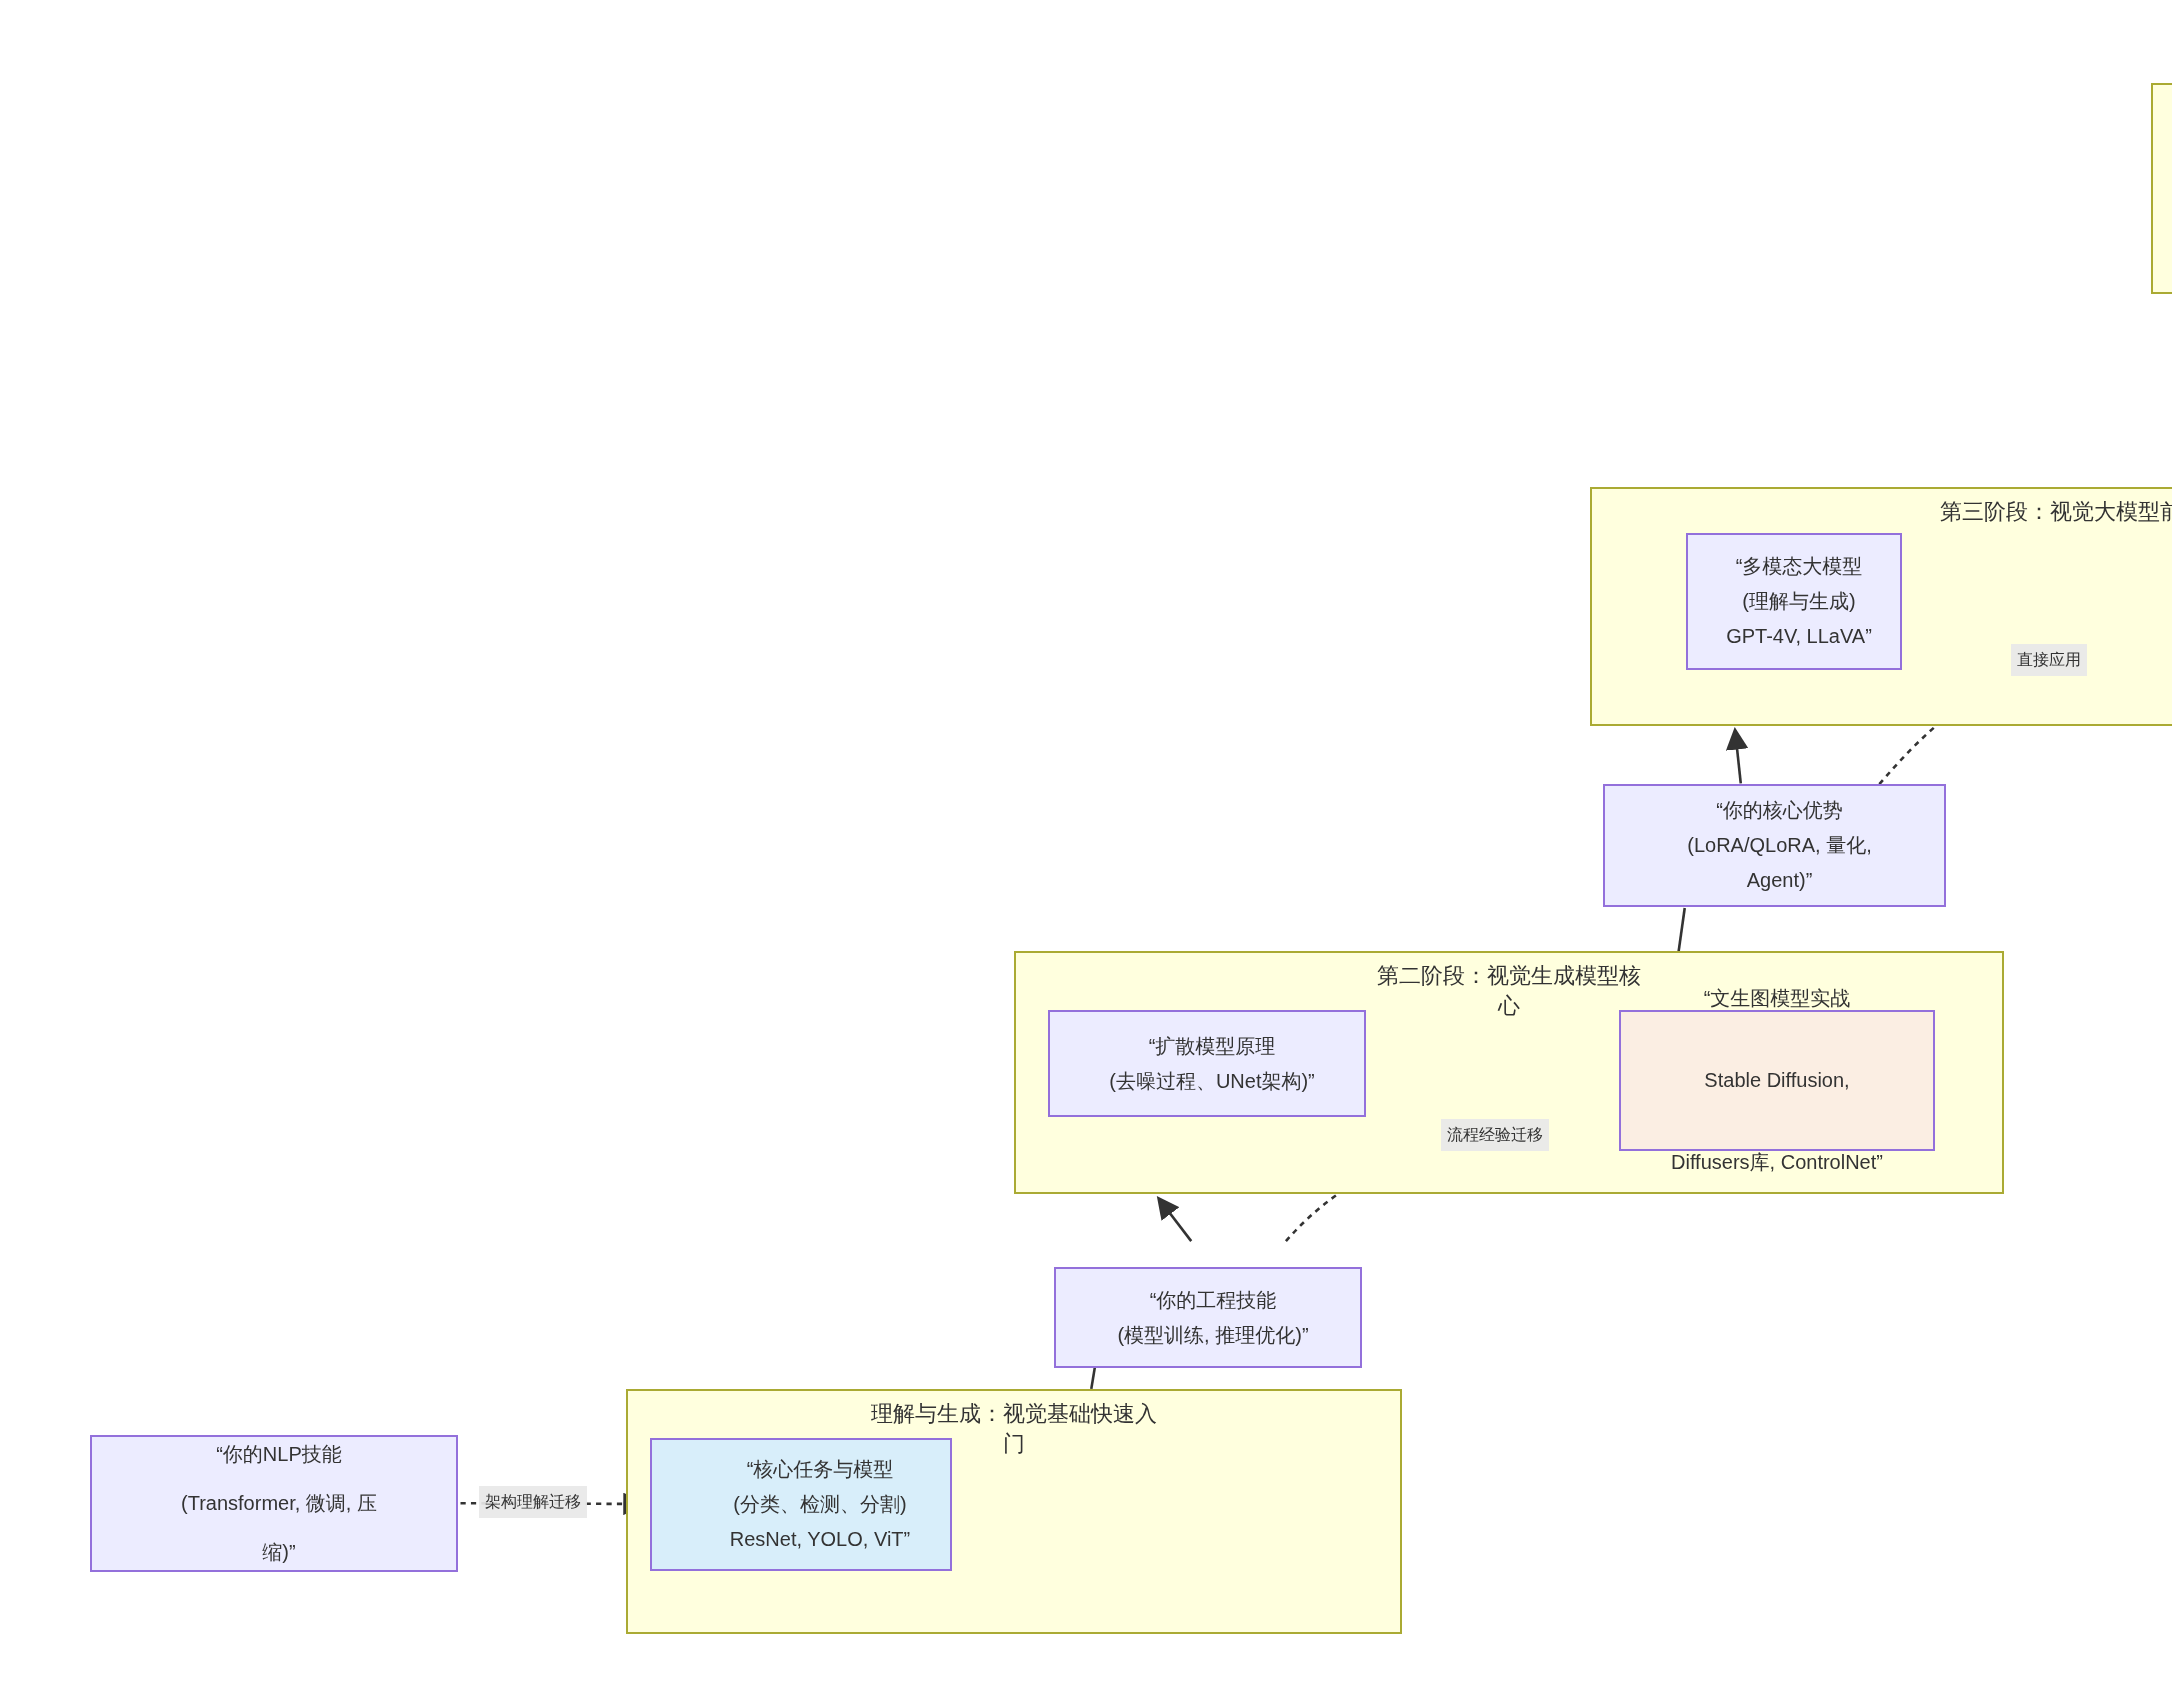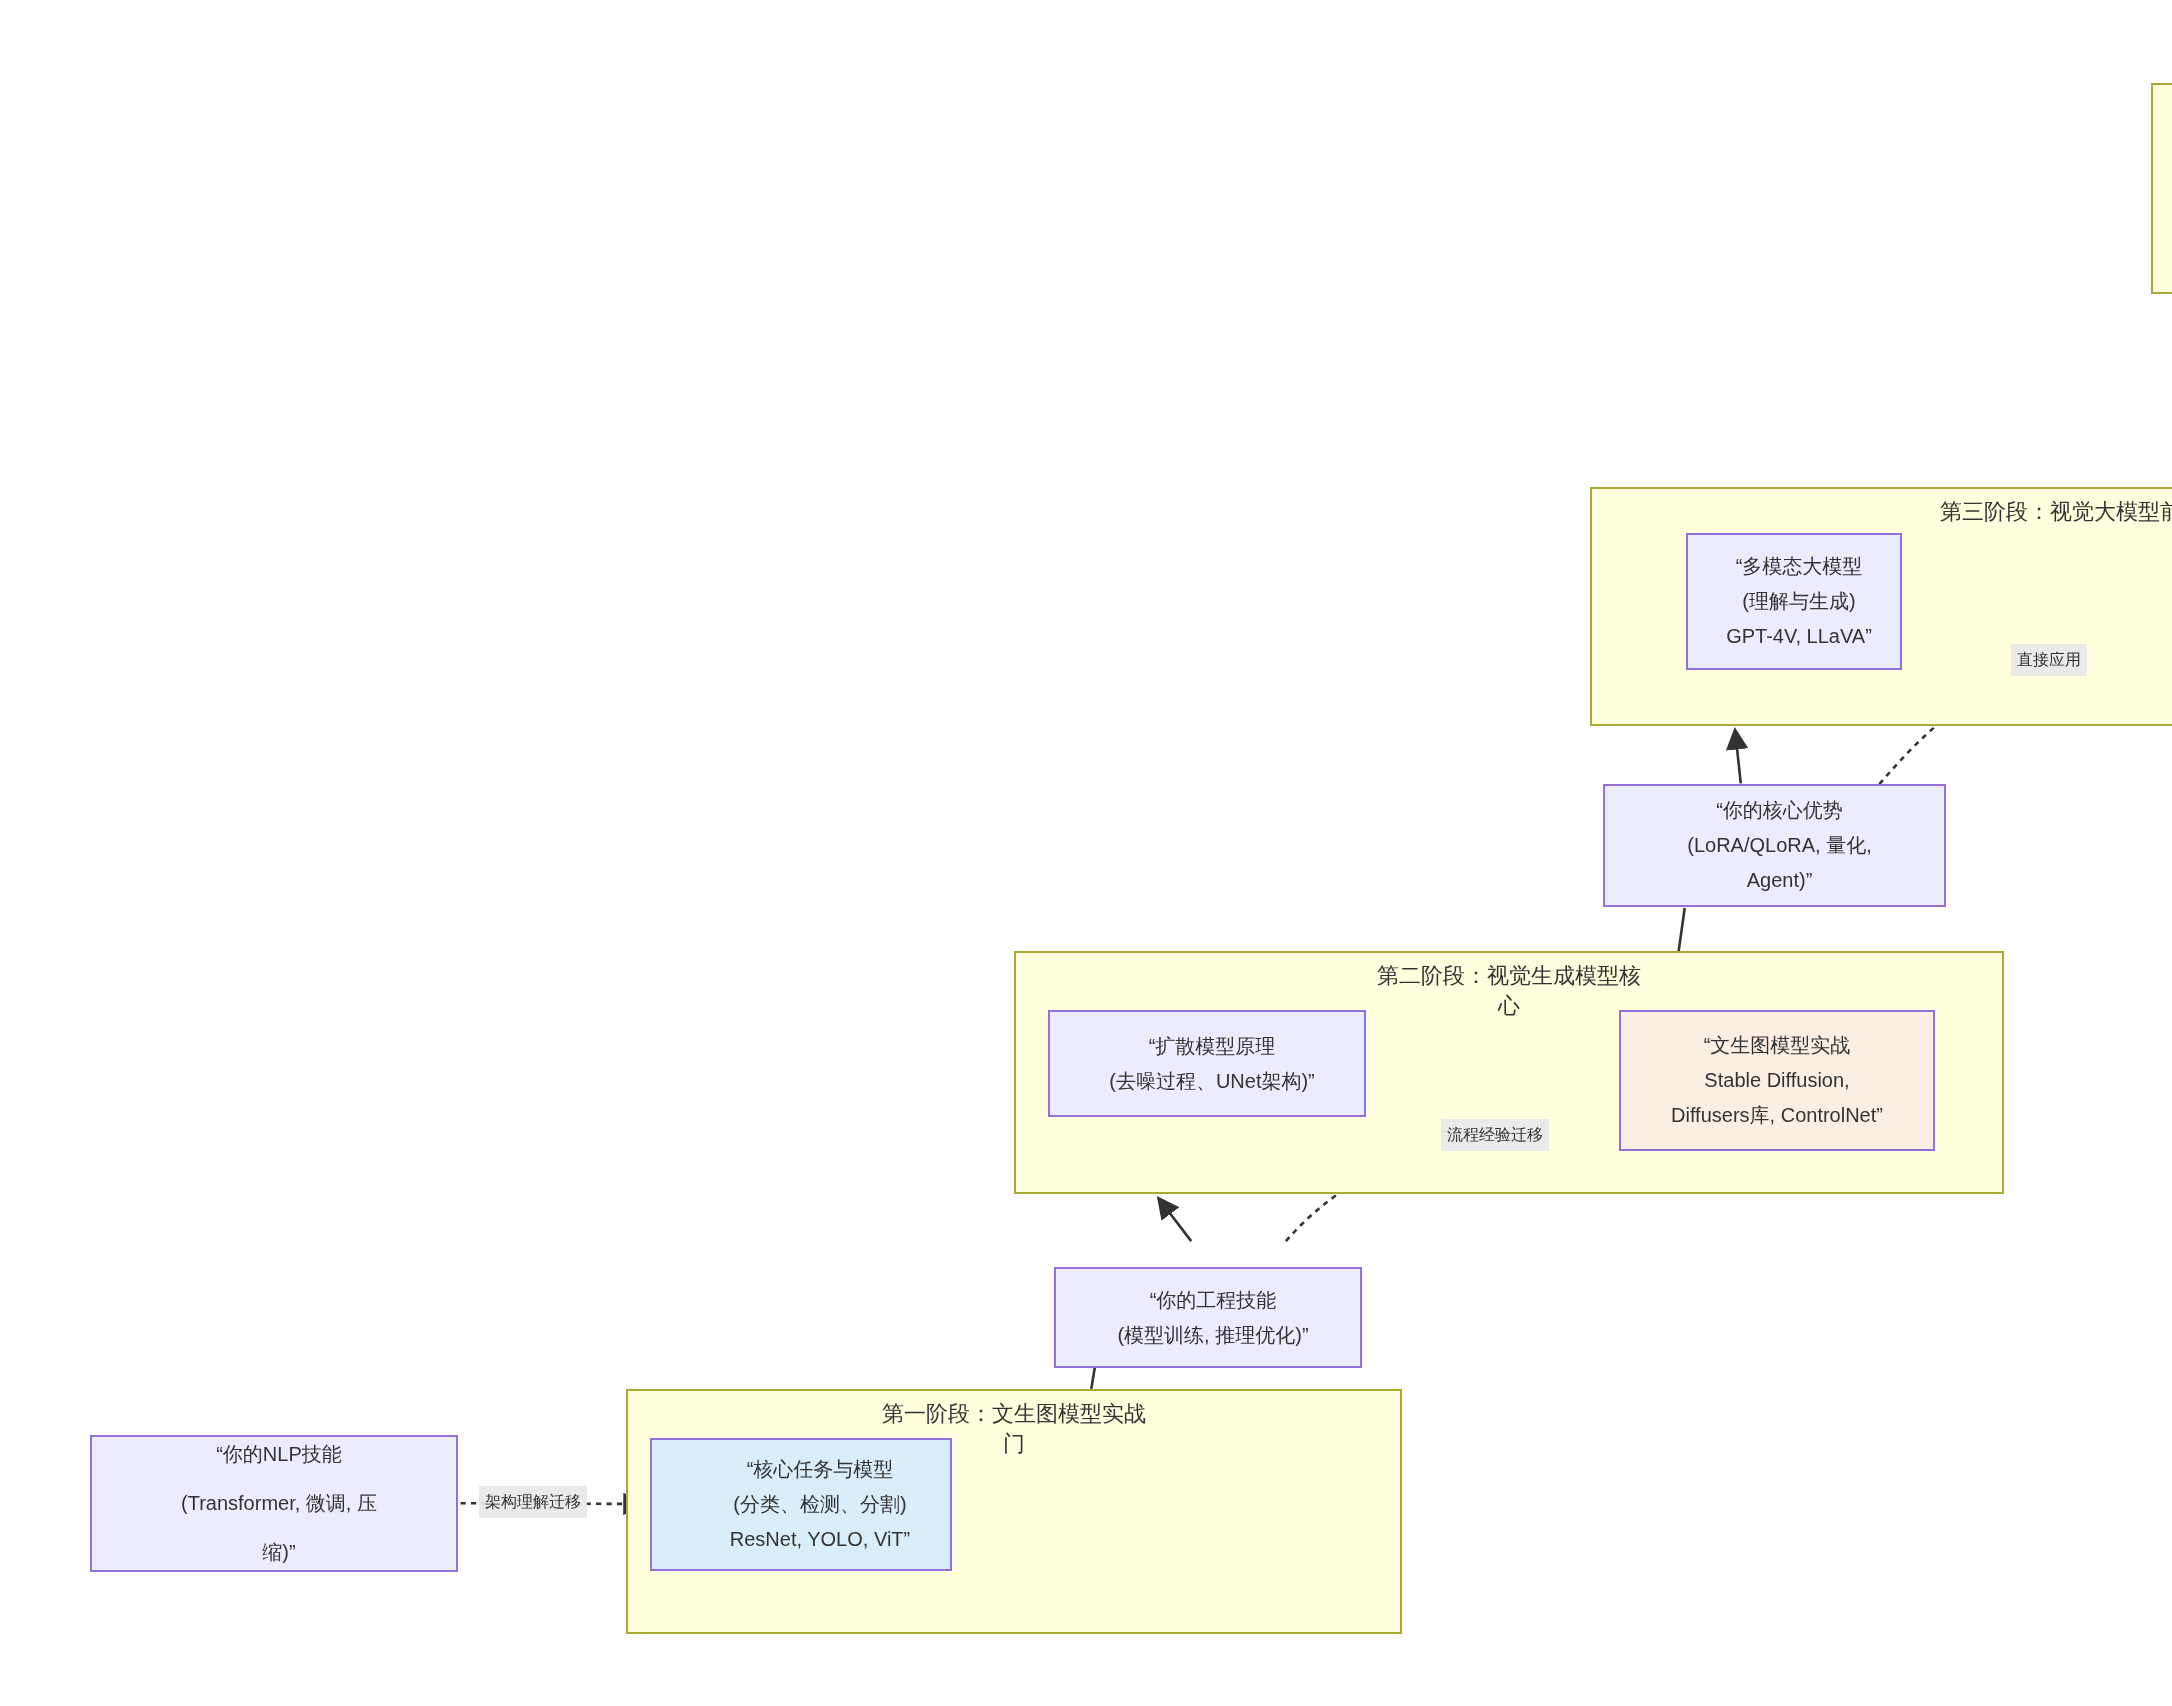--- a/index.html
+++ b/index.html
@@ -45,21 +45,21 @@
     <path class="edge dotted" d="M 4326 1805 C 4520 1580, 4640 1522, 4998 1508" marker-end="url(#arrow)"></path>
     <path class="edge" d="M 4380 1384 C 4650 1415, 4800 1423, 4998 1423" marker-end="url(#arrow)"></path>
     <path class="edge" d="M 5289 1017 L 5230 1119"></path>
     <path class="edge" d="M 5181 780 L 5196 689" marker-end="url(#arrow)"></path>
     <path class="edge dotted" d="M 5482 780 C 5660 580, 5780 520, 6124 506" marker-end="url(#arrow)"></path>
     <path class="edge" d="M 5634 400 C 5900 405, 6000 412, 6124 420" marker-end="url(#arrow)"></path>
   </svg>
 
   <div class="cluster" style="left:626px;top:1389px;width:776px;height:245px;">
     <div class="cluster-title">
-      <div>第一阶段：文生图模型实战</div>
+      <div>理解与生成：视觉基础快速入</div>
       <div>门</div>
     </div>
   </div>
 
   <div class="cluster" style="left:1014px;top:951px;width:990px;height:243px;">
     <div class="cluster-title">
       <div>第二阶段：视觉生成模型核</div>
       <div>心</div>
     </div>
   </div>
@@ -92,21 +92,21 @@
   <div class="node lavender" style="left:1054px;top:1242px;width:308px;height:101px;margin-top:25px;">
     <div class="nline">“你的工程技能</div>
     <div class="nline">(模型训练, 推理优化)”</div>
   </div>
 
   <div class="node lavender" style="left:1048px;top:1010px;width:318px;height:107px;">
     <div class="nline">“扩散模型原理</div>
     <div class="nline">(去噪过程、UNet架构)”</div>
   </div>
 
-  <div class="node peach" style="left:1619px;top:1010px;width:316px;height:141px;">
+  <div class="node peach" style="left:1619px;top:1010px;width:316px;height:141px;gap:47px;">
     <div class="nline">“文生图模型实战</div>
     <div class="nline">Stable Diffusion,</div>
     <div class="nline">Diffusers库, ControlNet”</div>
   </div>
 
   <div class="node lavender" style="left:1603px;top:784px;width:343px;height:123px;">
     <div class="nline">“你的核心优势</div>
     <div class="nline">(LoRA/QLoRA, 量化,</div>
     <div class="nline">Agent)”</div>
   </div>

